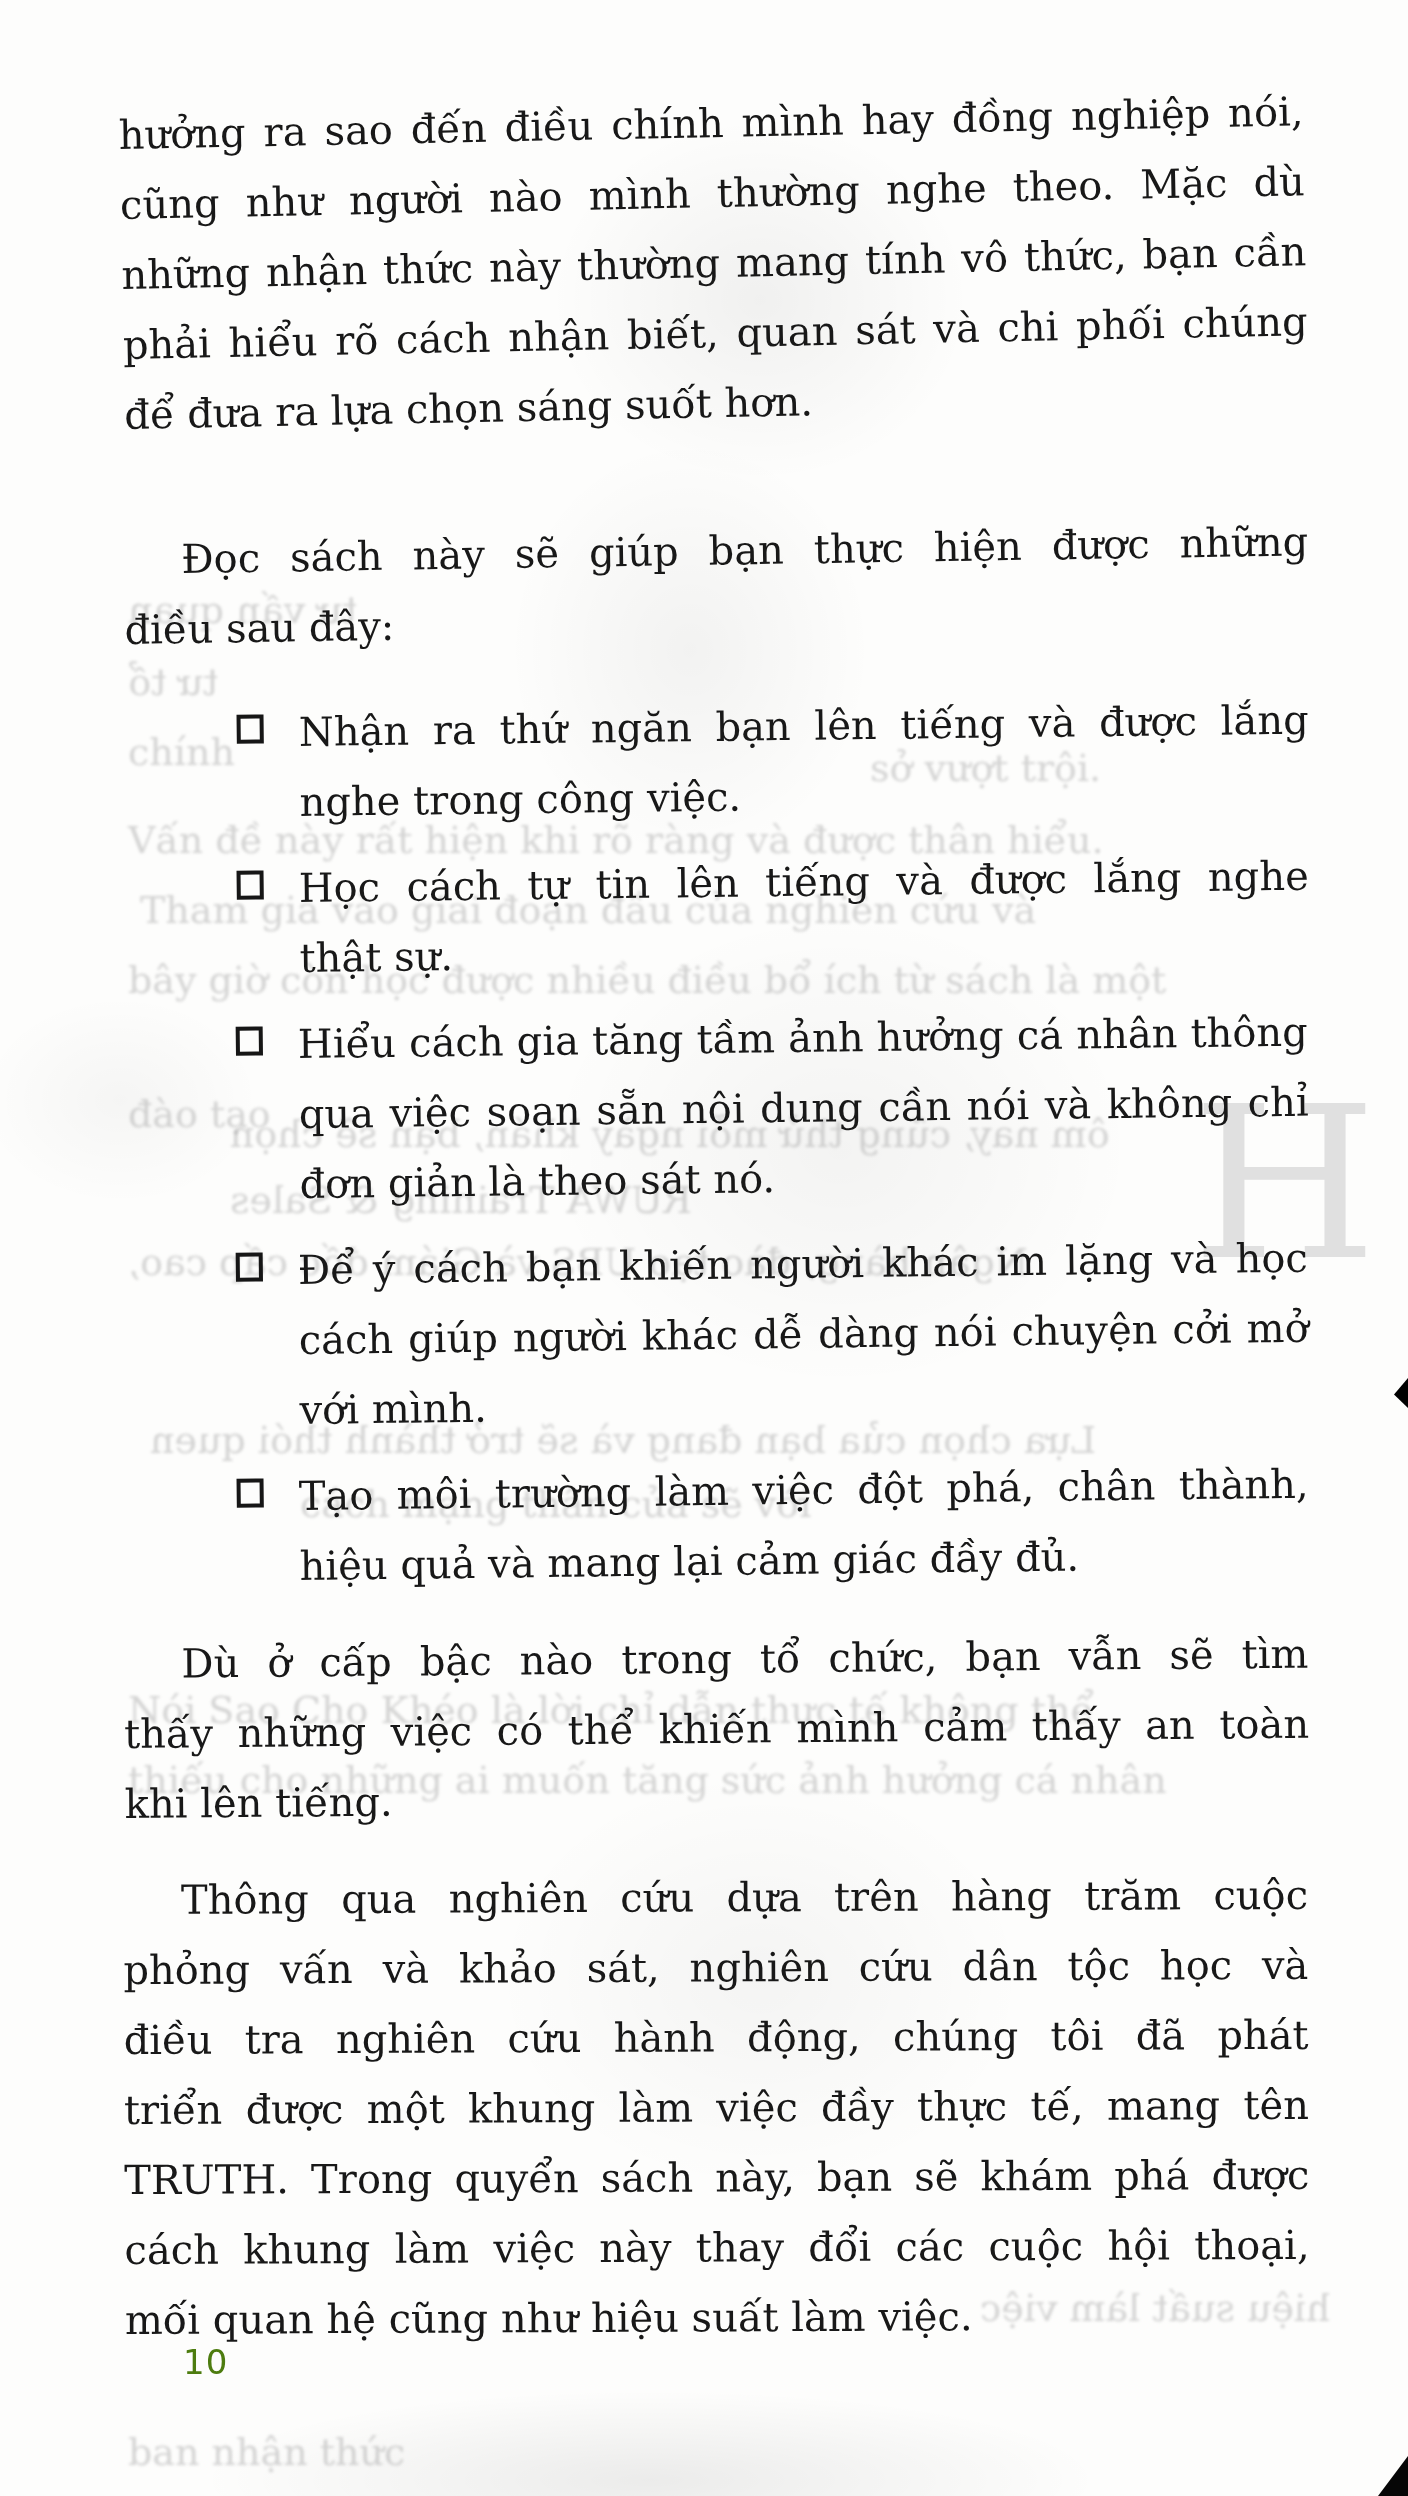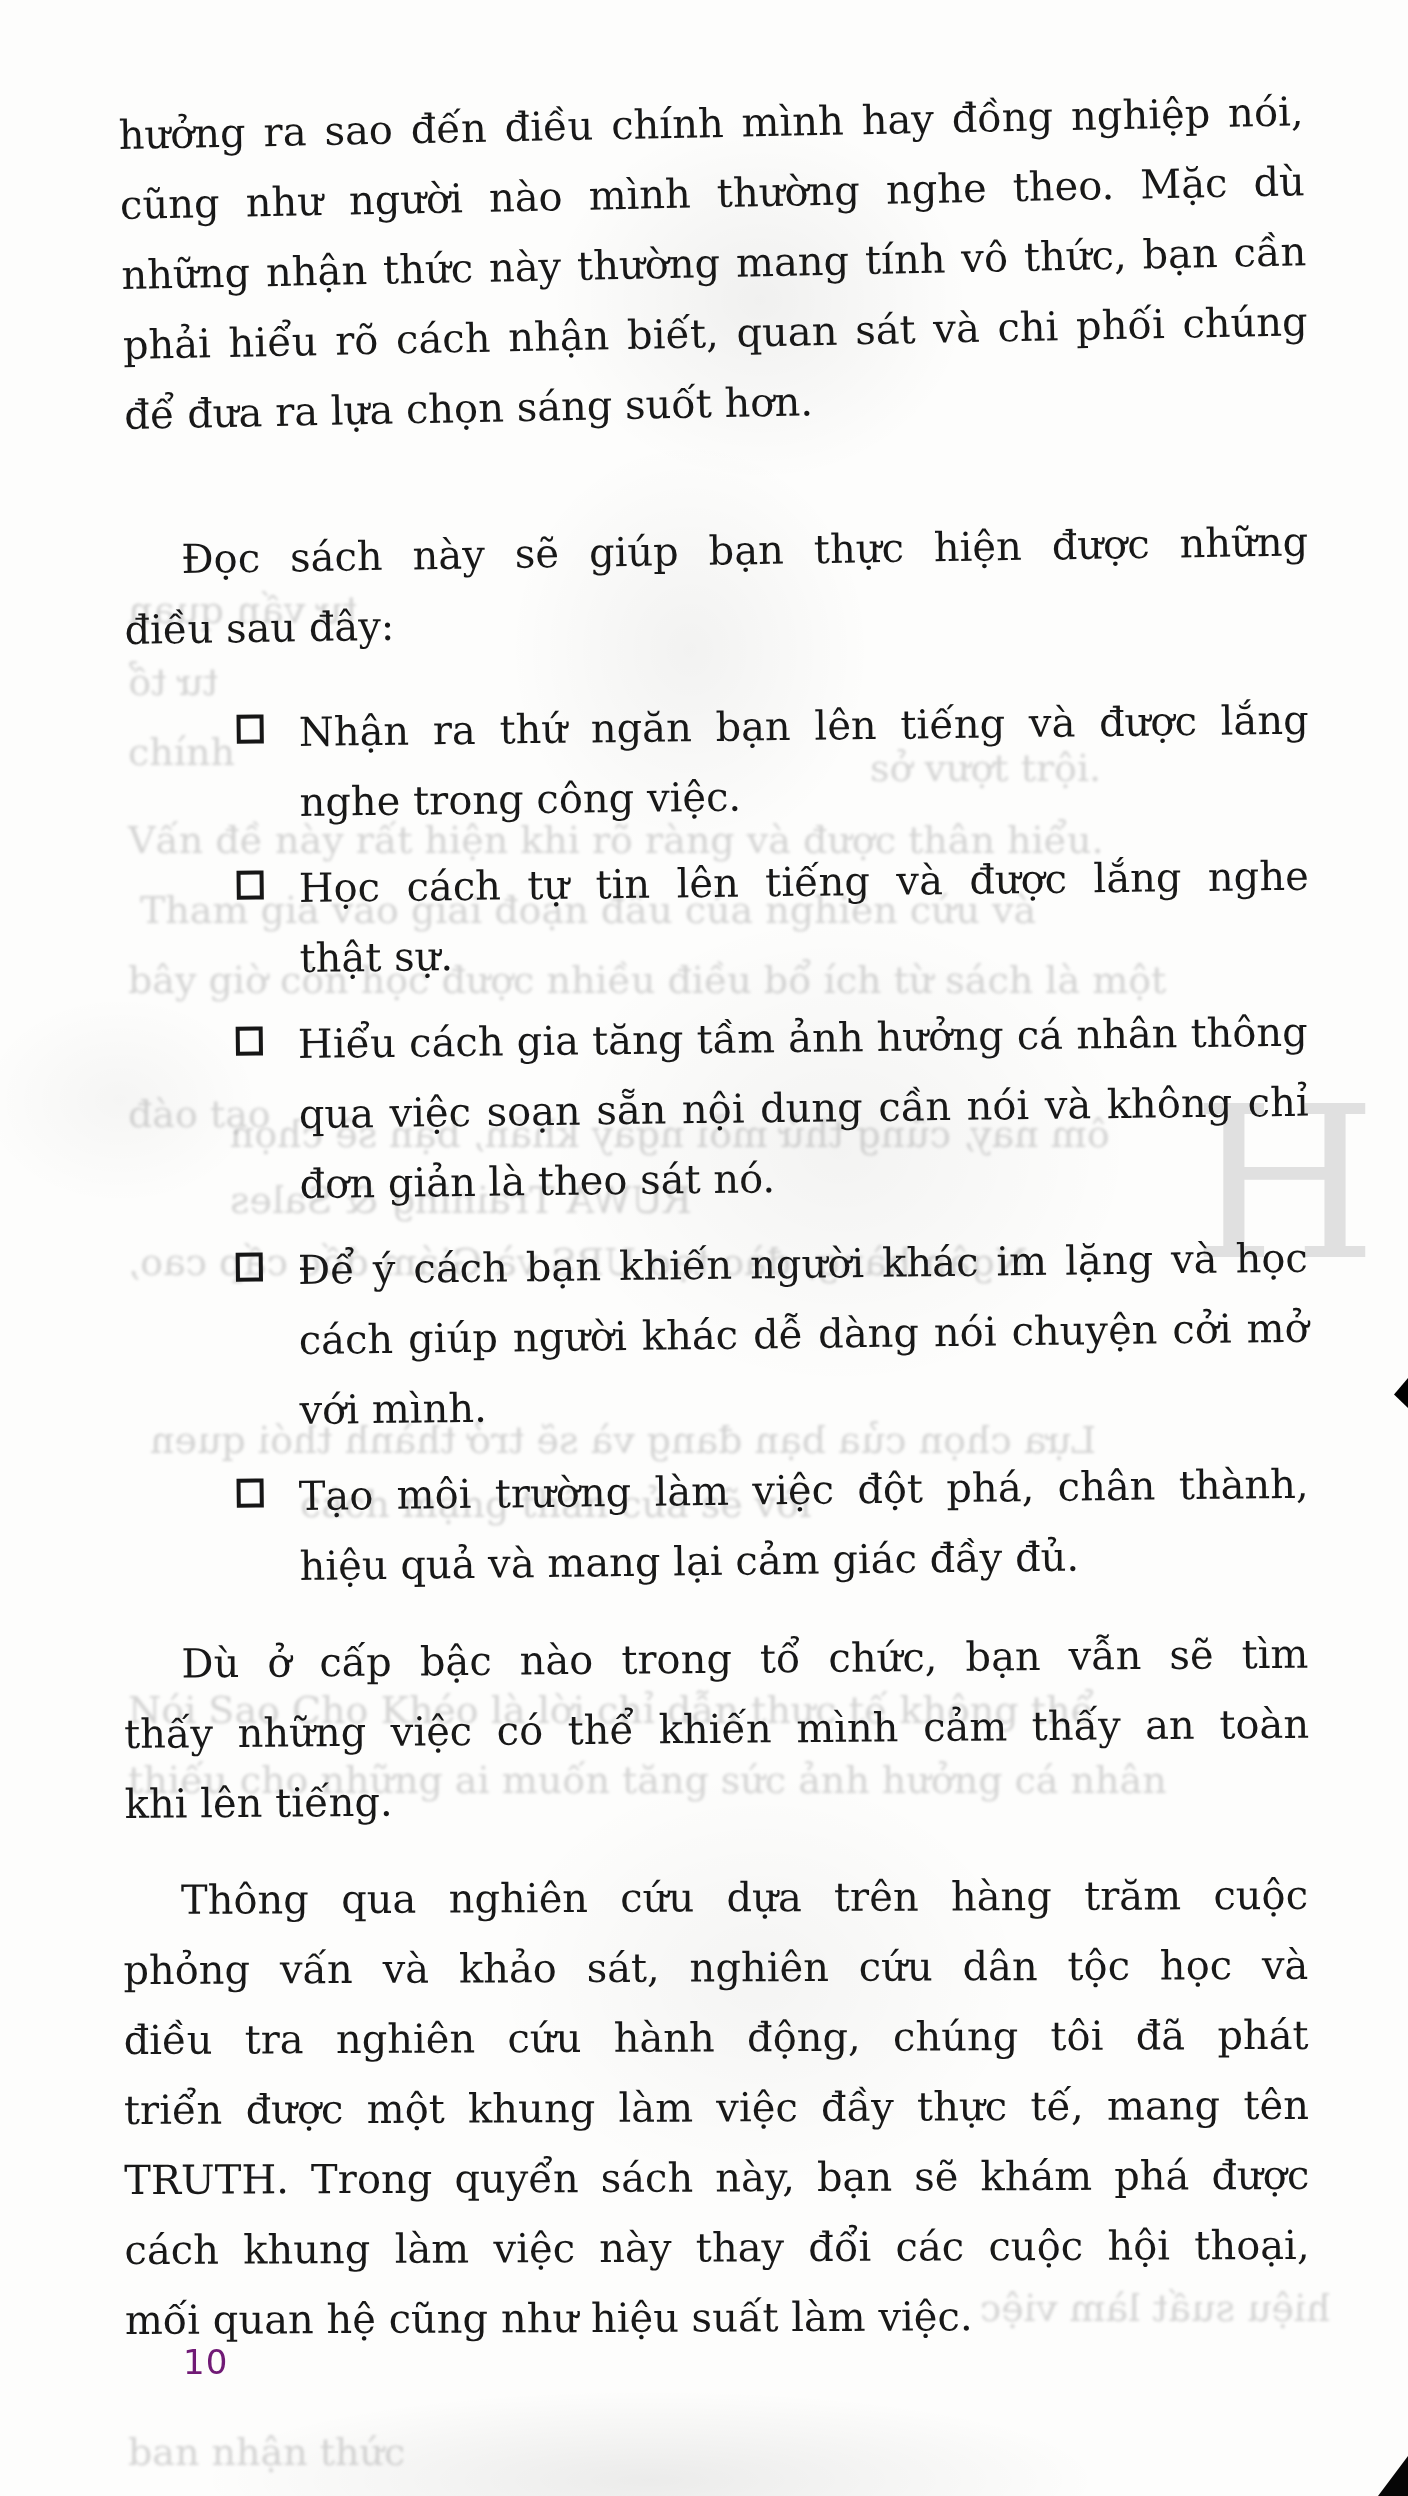--- a/index.html
+++ b/index.html
@@ -28,21 +28,21 @@
   .p1{transform:rotate(-1.15deg);}
   .p2{margin-top:75px;transform:rotate(-0.9deg);}
   .list{margin-top:32px;}
   .bullet{position:relative;margin-left:175px;width:1010px;transform:rotate(-0.7deg);transform-origin:0 100%;}
   .bullet + .bullet{margin-top:16px;}
   .sq{position:absolute;left:-62px;top:17px;width:19px;height:21px;border:4px solid #161616;background:transparent;}
   .p3{margin-top:28px;transform:rotate(-0.5deg);}
   .p4{margin-top:26px;transform:rotate(-0.25deg);}
   .pageno{
     position:absolute;left:183px;top:2342px;z-index:2;
-    font-family:"DejaVu Sans", sans-serif;font-size:34px;letter-spacing:1px;color:#701a75;
+    font-family:"DejaVu Sans", sans-serif;font-size:34px;letter-spacing:1px;color:#4d7c0f;
   }
   
   .ghost{
     position:absolute;z-index:1;color:#9a9a9a;opacity:0.42;
     font-size:38px;line-height:1.2;filter:blur(1.4px);white-space:nowrap;
     font-family:"DejaVu Serif", serif;
   }
   .mir{transform:scaleX(-1);transform-origin:center;}
   .g0{left:128px;top:588px;}
   .g1{left:128px;top:660px;}

